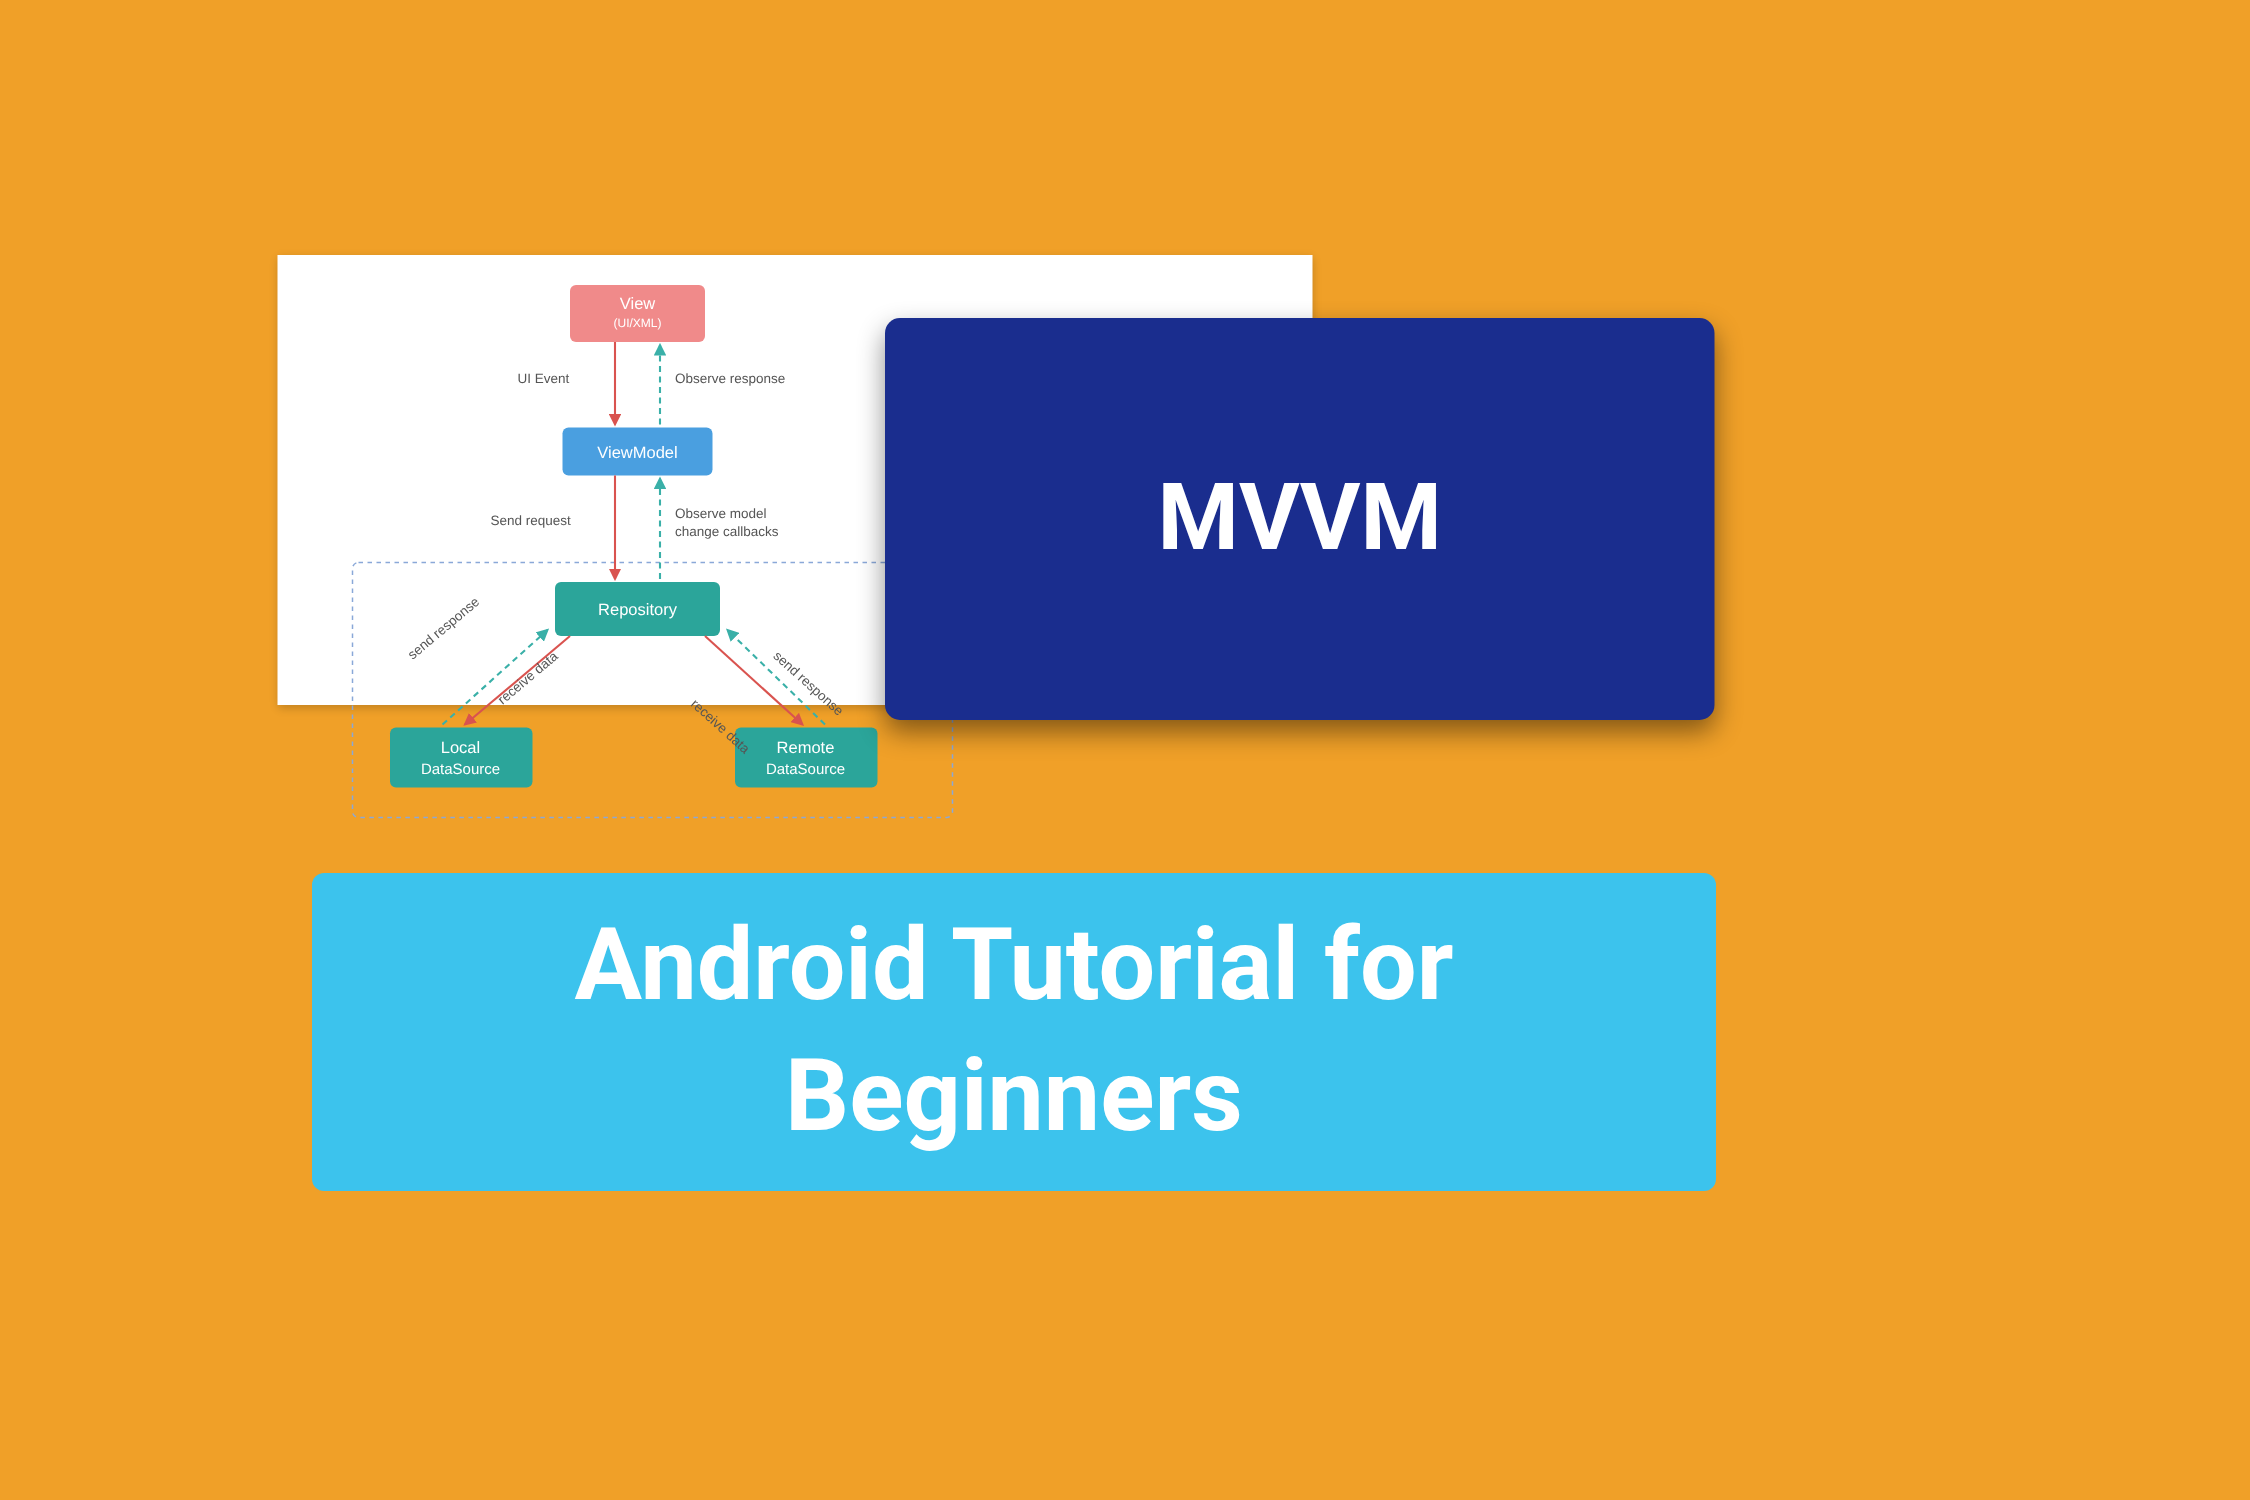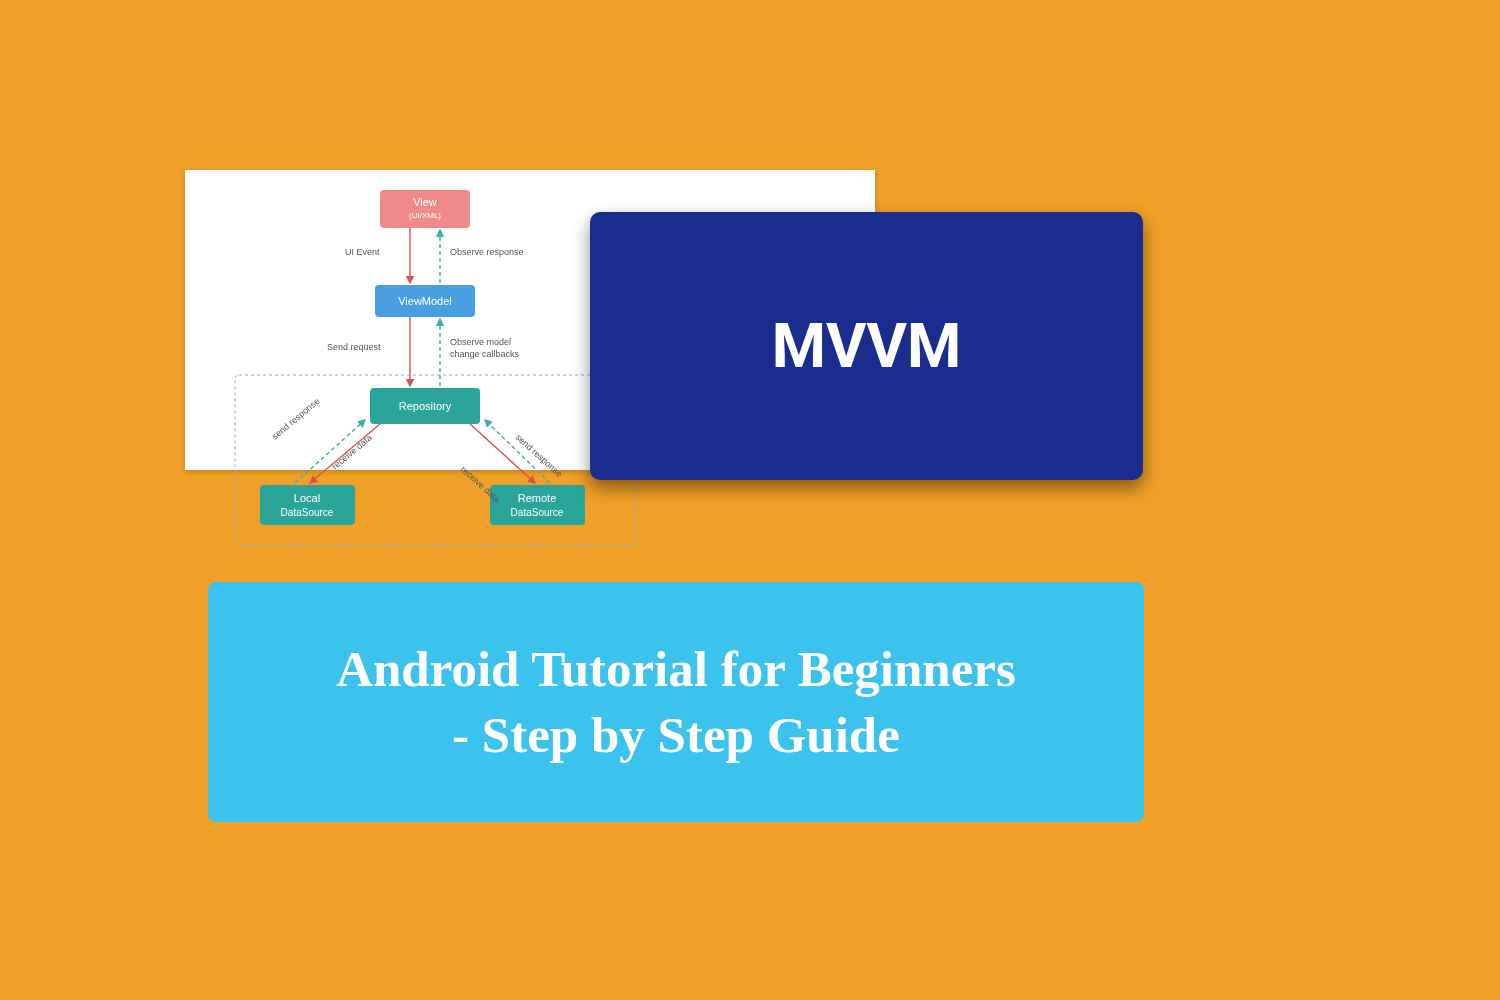--- a/index.html
+++ b/index.html
@@ -38,33 +38,32 @@
     font-size: 62px;
     line-height: 1.15;
     padding: 36px;
     margin-top: 12px;
   }
   .subtitle-card {
     position: absolute;
     left: 208px;
     top: 582px;
     width: 936px;
-    height: 240px;
+    height: 212px;
     background: #3cc3ed;
     border-radius: 8px;
     display: flex;
     align-items: center;
     justify-content: center;
     text-align: center;
     color: #ffffff;
     font-weight: 700;
-    font-size: 51px;
+    font-size: 67px;
     line-height: 1.3;
     padding: 20px 40px;
-    font-family: Liberation Serif, serif;
   }
 
   
   .diagram-svg {
     position: absolute;
     left: 20px;
     top: 10px;
     width: 500px;
     height: 380px;
   }
@@ -135,15 +134,14 @@
 
 <div class="title-card">
   <div>
     <div>MVVM</div>
   </div>
 </div>
 
 <div class="subtitle-card">
   <div>
     <div>Android Tutorial for Beginners</div>
-    <div>- Step by Step Guide</div>
   </div>
 </div>
 
 </body></html>

